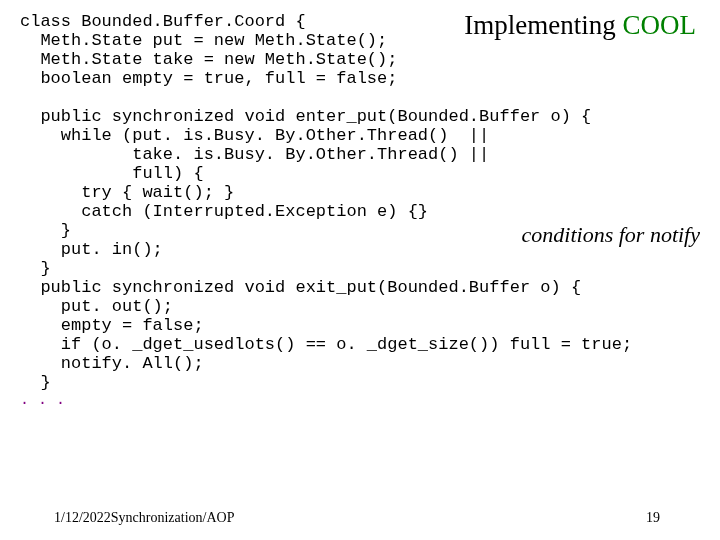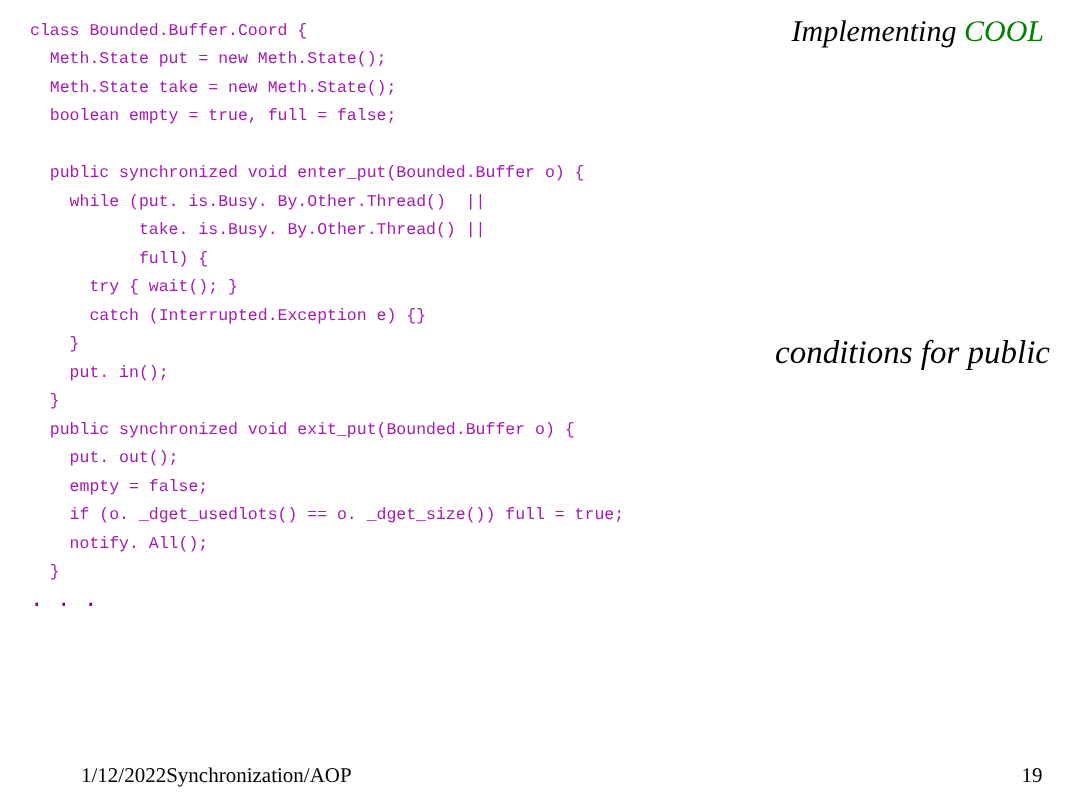--- a/index.html
+++ b/index.html
@@ -9,54 +9,53 @@
     height: 540px;
     box-sizing: border-box;
     font-family: "Times New Roman", Times, serif;
     background: #fff;
     position: relative;
   }
   .title {
     position: absolute;
     top: 10px;
     right: 24px;
-    font-size: 20px;
+    font-size: 27px;
     font-family: "Times New Roman", Times, serif;
-    font-style: italic;
   }
   .title-black { color: #000; }
   .title-green { color: #008000; }
   pre.code {
     margin: 0;
     font-family: "Courier New", Courier, monospace;
-    font-size: 11px;
+    font-size: 17px;
     line-height: 19px;
-    color: #a21caf;
+    color: #000000;
     white-space: pre;
   }
   .annotation {
     position: absolute;
     font-family: "Times New Roman", Times, serif;
     font-style: italic;
     color: #000;
     font-size: 22px;
   }
   .dots {
     font-family: "Courier New", Courier, monospace;
     font-size: 15px;
     color: #800080;
     margin: 0;
   }
   .footer {
     position: absolute;
     bottom: 14px;
     left: 0;
-    right: 0;
+    right: 16px;
     font-size: 14px;
-    padding: 0 25px 0 54px;
+    padding: 0 44px 0 54px;
   }
   .footer-date { float: left; }
   .footer-center { text-align: left; }
   .footer-page { float: right; }
 </style>
 </head>
 <body>
 
 <div class="title">
   <span class="title-black">Implementing </span><span class="title-green">COOL</span>
@@ -76,21 +75,21 @@
     }
     put. in();
   }
   public synchronized void exit_put(Bounded.Buffer o) {
     put. out();
     empty = false;
     if (o. _dget_usedlots() == o. _dget_size()) full = true;
     notify. All();
   }</pre>
 
-<div class="annotation" style="top:222px; right:20px;">conditions for public</div>
+<div class="annotation" style="top:222px; right:20px;">conditions for notify</div>
 
 <div class="dots">. . .</div>
 
 <div class="footer">
   <span class="footer-date">1/12/2022</span>
   <span class="footer-page">19</span>
   <div class="footer-center">Synchronization/AOP</div>
 </div>
 
 </body></html>

